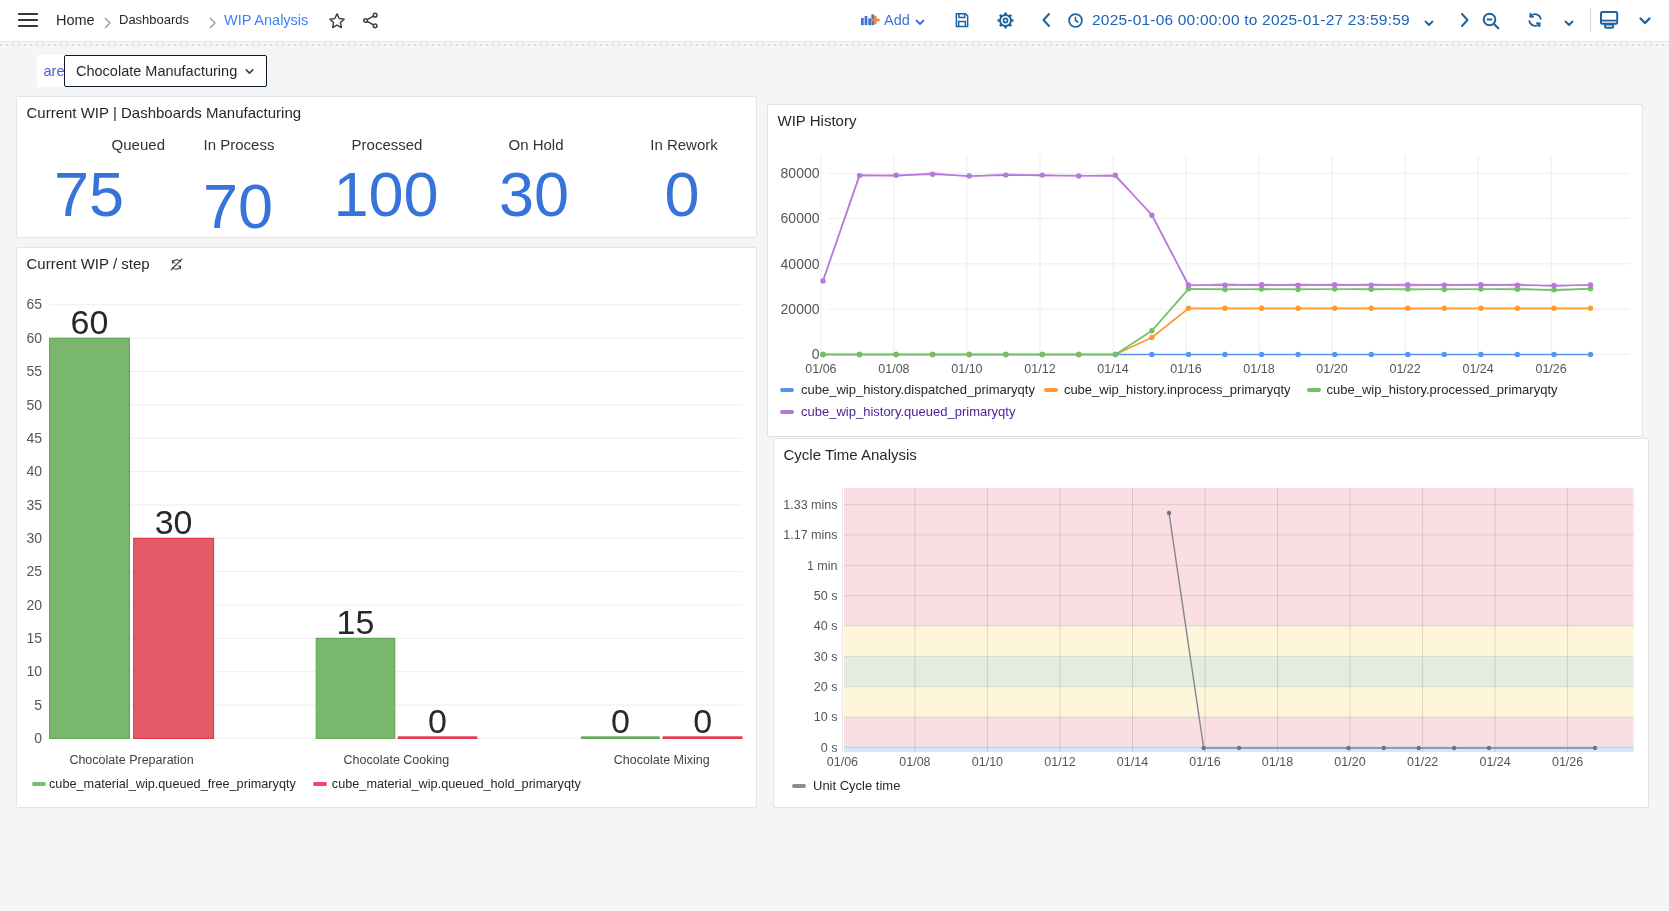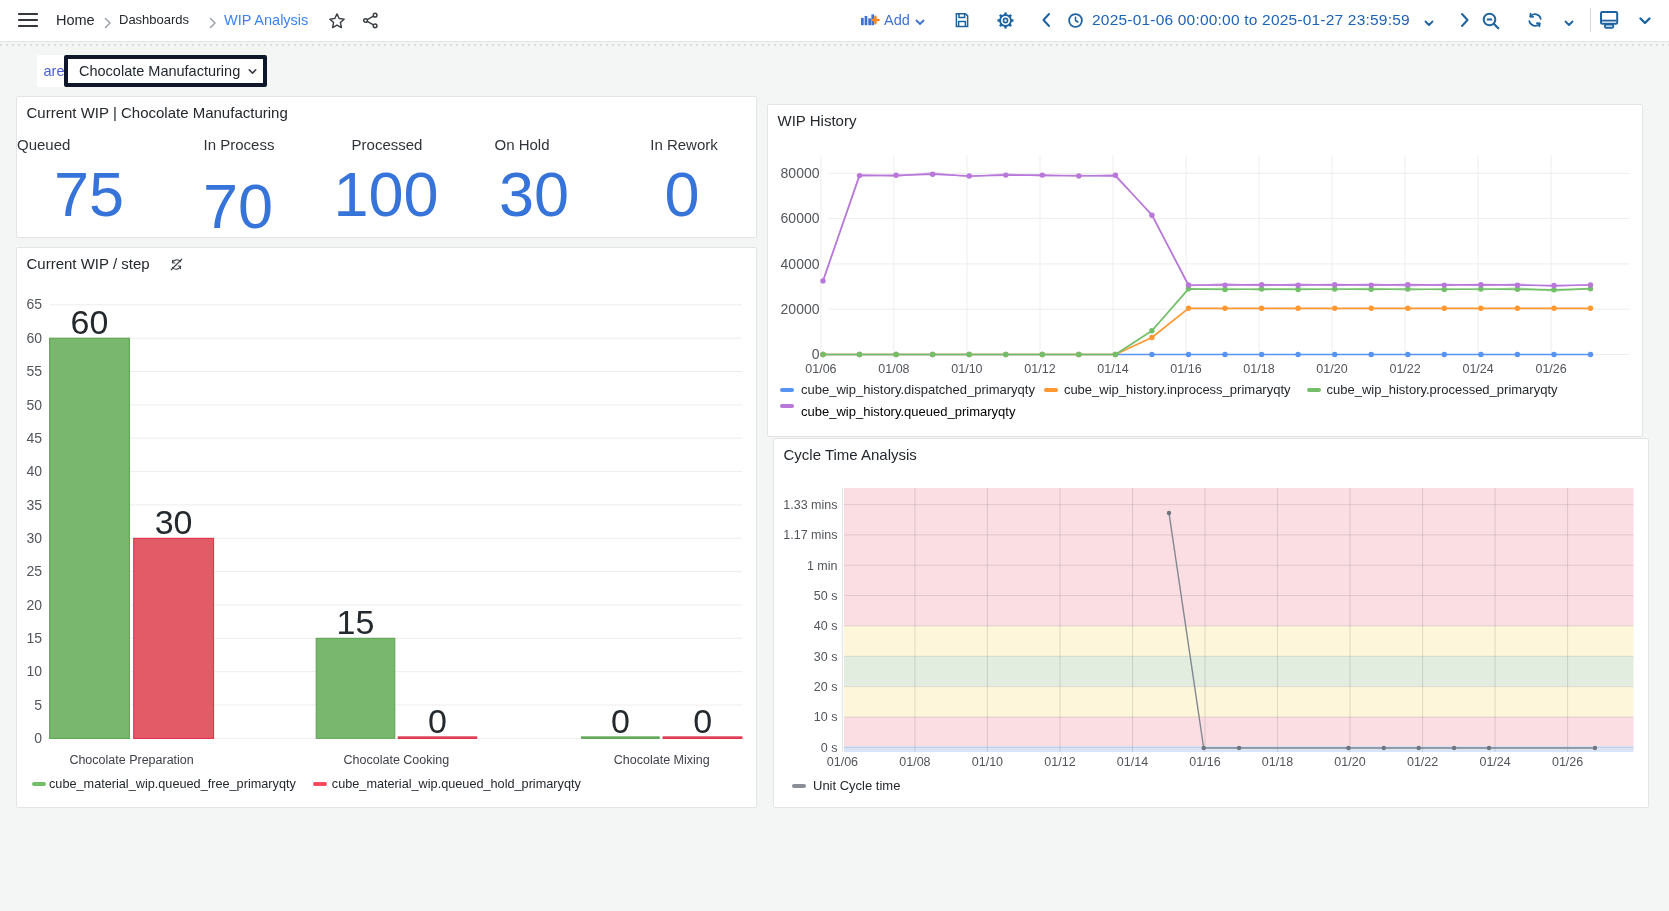--- a/index.html
+++ b/index.html
@@ -94,35 +94,35 @@
         <rect x="4.9" y="13.6" width="8.4" height="3.2" rx="1.4" fill="none" stroke="#1c639f" stroke-width="1.9"></rect>
       </svg></div>
     <div style="position:absolute;left:1638px;top:14px;width:14px;height:14px;"><svg width="14" height="14" viewBox="0 0 14 14">
         <path d="M2.5 4.5L7 9l4.5-4.5" fill="none" stroke="#1c639f" stroke-width="2.4" stroke-linecap="round" stroke-linejoin="round"></path>
       </svg></div>
   </div>
 <div class="abs" style="left:0;top:44px;width:1669px;height:2px;background:repeating-linear-gradient(90deg,#dadcde 0 2px,rgba(0,0,0,0) 2px 6px);"></div>
 <div class="abs" style="left:17px;top:55px;width:42px;height:32px;background:#fff;border-radius:2px;display:flex;align-items:center;justify-content:center;margin-left:20px;">
     <span style="font-size:14.5px;color:#4a5fd8;">area</span>
   </div>
-<div class="abs" style="left:64px;top:55px;width:203px;height:32px;background:#fff;border:4px solid #0f172a;border-radius:2px;display:flex;align-items:center;padding-left:11px;">
+<div class="abs" style="left:64px;top:55px;width:203px;height:32px;background:#fff;border:1px solid #0f172a;border-radius:2px;display:flex;align-items:center;padding-left:11px;">
     <span style="font-size:14.5px;color:#24292e;">Chocolate Manufacturing</span>
     <svg width="11" height="11" viewBox="0 0 12 12" style="margin-left:7px;">
       <path d="M2.5 4.2L6 7.8l3.5-3.6" fill="none" stroke="#3c4046" stroke-width="1.7" stroke-linecap="round" stroke-linejoin="round"></path>
     </svg>
   </div>
 <div class="panel" style="left:16px;top:96px;width:741px;height:142px;">
-    <div class="ptitle">Current WIP | Chocolate Manufacturing</div>
-    <div class="abs" style="left:0px;top:39px;width:148px;text-align:left;font-size:15px;color:#303439;">Queued</div>
+    <div class="ptitle">Current WIP | Dashboards Manufacturing</div>
+    <div class="abs" style="left:0px;top:39px;width:148px;text-align:right;font-size:15px;color:#303439;">Queued</div>
     <div class="abs" style="left:-2px;top:64px;width:148px;text-align:center;font-size:63px;font-weight:500;color:#3674d9;line-height:66px;">75</div>
     <div class="abs" style="left:148px;top:39px;width:148px;text-align:center;font-size:15px;color:#303439;">In Process</div>
     <div class="abs" style="left:147px;top:76px;width:148px;text-align:center;font-size:63px;font-weight:500;color:#3674d9;line-height:66px;">70</div>
     <div class="abs" style="left:296px;top:39px;width:148px;text-align:center;font-size:15px;color:#303439;">Processed</div>
     <div class="abs" style="left:295px;top:64px;width:148px;text-align:center;font-size:63px;font-weight:500;color:#3674d9;line-height:66px;">100</div>
-    <div class="abs" style="left:431px;top:39px;width:148px;text-align:center;font-size:15px;color:#303439;">On Hold</div>
+    <div class="abs" style="left:445px;top:39px;width:148px;text-align:center;font-size:15px;color:#303439;">On Hold</div>
     <div class="abs" style="left:443px;top:64px;width:148px;text-align:center;font-size:63px;font-weight:500;color:#3674d9;line-height:66px;">30</div>
     <div class="abs" style="left:593px;top:39px;width:148px;text-align:center;font-size:15px;color:#303439;">In Rework</div>
     <div class="abs" style="left:591px;top:64px;width:148px;text-align:center;font-size:63px;font-weight:500;color:#3674d9;line-height:66px;">0</div>
   </div>
 <div class="panel" style="left:16px;top:247px;width:741px;height:561px;padding-left:16px;">
     <div class="ptitle">Current WIP / step</div>
     <div class="abs" style="left:152px;top:9px;"><svg width="15" height="15" viewBox="0 0 24 24">
         <g fill="none" stroke="#3e434a" stroke-width="1.9" stroke-linecap="round" stroke-linejoin="round">
           <path d="M5.6 9.0a7.4 7.4 0 0 1 12.6-1.8"></path>
           <path d="M5.9 5.4l-.4 3.8 3.8.4"></path>
@@ -302,21 +302,21 @@
       <circle cx="566.7" cy="179.7" r="2.7" fill="#b877d9"></circle>
       <circle cx="603.2" cy="180.1" r="2.7" fill="#b877d9"></circle>
       <circle cx="639.8" cy="179.7" r="2.7" fill="#b877d9"></circle>
       <circle cx="676.3" cy="180.1" r="2.7" fill="#b877d9"></circle>
       <circle cx="712.9" cy="179.7" r="2.7" fill="#b877d9"></circle>
       <circle cx="749.4" cy="180.2" r="2.7" fill="#b877d9"></circle>
       <circle cx="786.0" cy="180.5" r="2.7" fill="#b877d9"></circle>
       <circle cx="822.5" cy="180.0" r="2.7" fill="#b877d9"></circle>
     </svg>
     <div class="abs" style="left:12px;top:277px;display:flex;align-items:center;font-size:13px;color:#24292e;"><span style="display:inline-block;width:14px;height:4px;border-radius:2px;background:#5794f2;margin-right:7px;"></span>cube_wip_history.dispatched_primaryqty<span style="display:inline-block;width:14px;height:4px;border-radius:2px;background:#ff9830;margin:0 6px 0 9px;"></span>cube_wip_history.inprocess_primaryqty<span style="display:inline-block;width:14px;height:4px;border-radius:2px;background:#73bf69;margin:0 6px 0 16px;"></span>cube_wip_history.processed_primaryqty</div>
-    <div class="abs" style="left:12px;top:299px;display:flex;align-items:flex-start;font-size:13px;color:#000000;"><span style="display:inline-block;width:14px;height:4px;border-radius:2px;background:#b877d9;margin-right:7px;"></span>cube_wip_history.queued_primaryqty</div>
+    <div class="abs" style="left:12px;top:299px;display:flex;align-items:center;font-size:13px;color:#4c1d95;"><span style="display:inline-block;width:14px;height:4px;border-radius:2px;background:#b877d9;margin-right:7px;"></span>cube_wip_history.queued_primaryqty</div>
   </div>
 <div class="panel" style="left:767px;top:438px;width:876px;height:370px;margin-left:6px;">
     <div class="ptitle">Cycle Time Analysis</div>
     <svg width="876" height="370" viewBox="0 0 876 370" xmlns="http://www.w3.org/2000/svg" style="position:absolute;left:0;top:0;">
       <rect x="70.0" y="49.0" width="789.5" height="138.0" fill="#fadee3"></rect>
       <rect x="70.0" y="187.0" width="789.5" height="30.3" fill="#fdf6da"></rect>
       <rect x="70.0" y="217.3" width="789.5" height="30.4" fill="#e2ecdf"></rect>
       <rect x="70.0" y="247.7" width="789.5" height="30.3" fill="#fdf6da"></rect>
       <rect x="70.0" y="278.0" width="789.5" height="30.6" fill="#fadee3"></rect>
       <rect x="70.0" y="307.0" width="789.5" height="6.0" fill="#d8e4f8"></rect>

